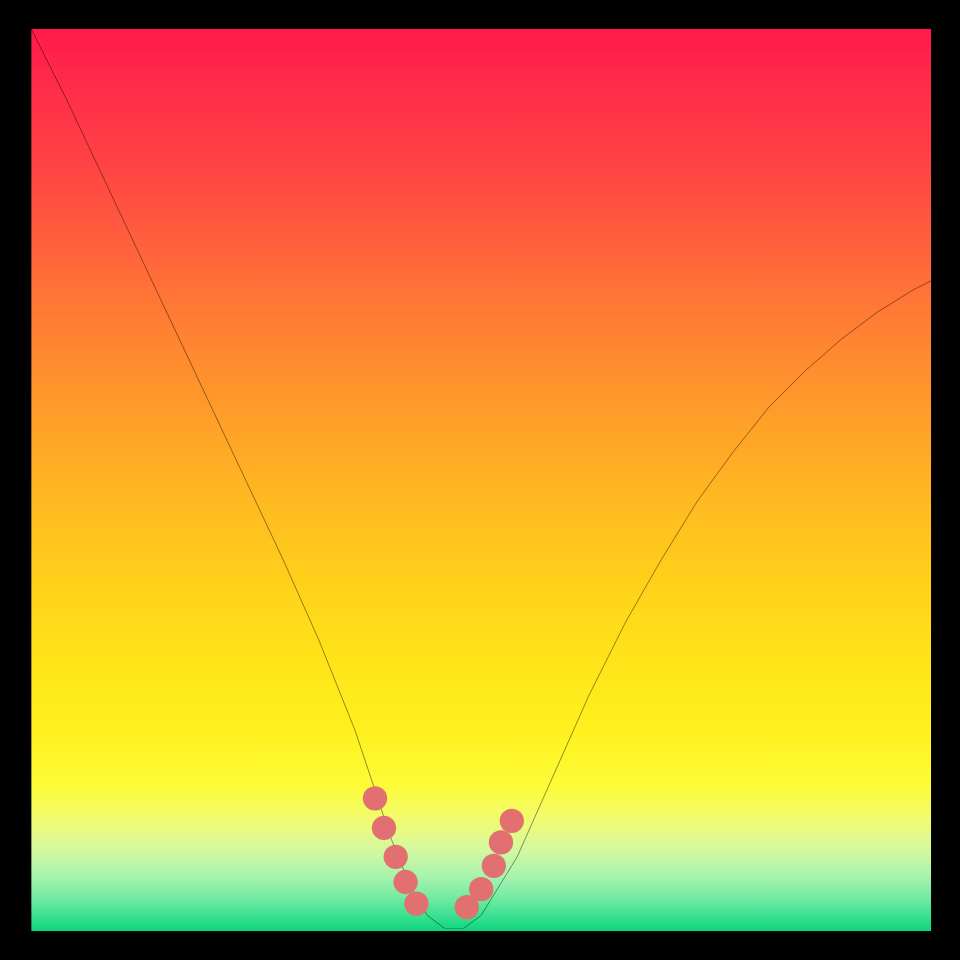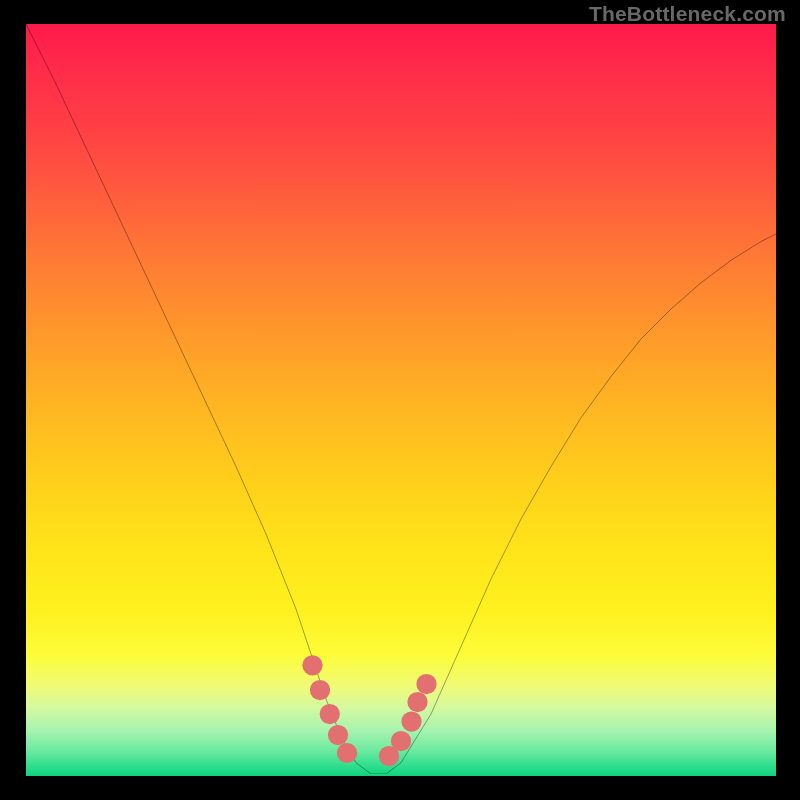--- a/index.html
+++ b/index.html
@@ -74,14 +74,13 @@
           <circle cx="41.6" cy="94.8" r="1.35" fill="#e27070"></circle>
           <circle cx="42.8" cy="97.2" r="1.35" fill="#e27070"></circle>
           <circle cx="48.4" cy="97.6" r="1.35" fill="#e27070"></circle>
           <circle cx="50" cy="95.6" r="1.35" fill="#e27070"></circle>
           <circle cx="51.4" cy="93" r="1.35" fill="#e27070"></circle>
           <circle cx="52.2" cy="90.4" r="1.35" fill="#e27070"></circle>
           <circle cx="53.4" cy="88" r="1.35" fill="#e27070"></circle>
         </g>
     </svg>
   </div>
-  <div class="watermark">TheBottleneck.com</div>
 </div>
 
 </body></html>

